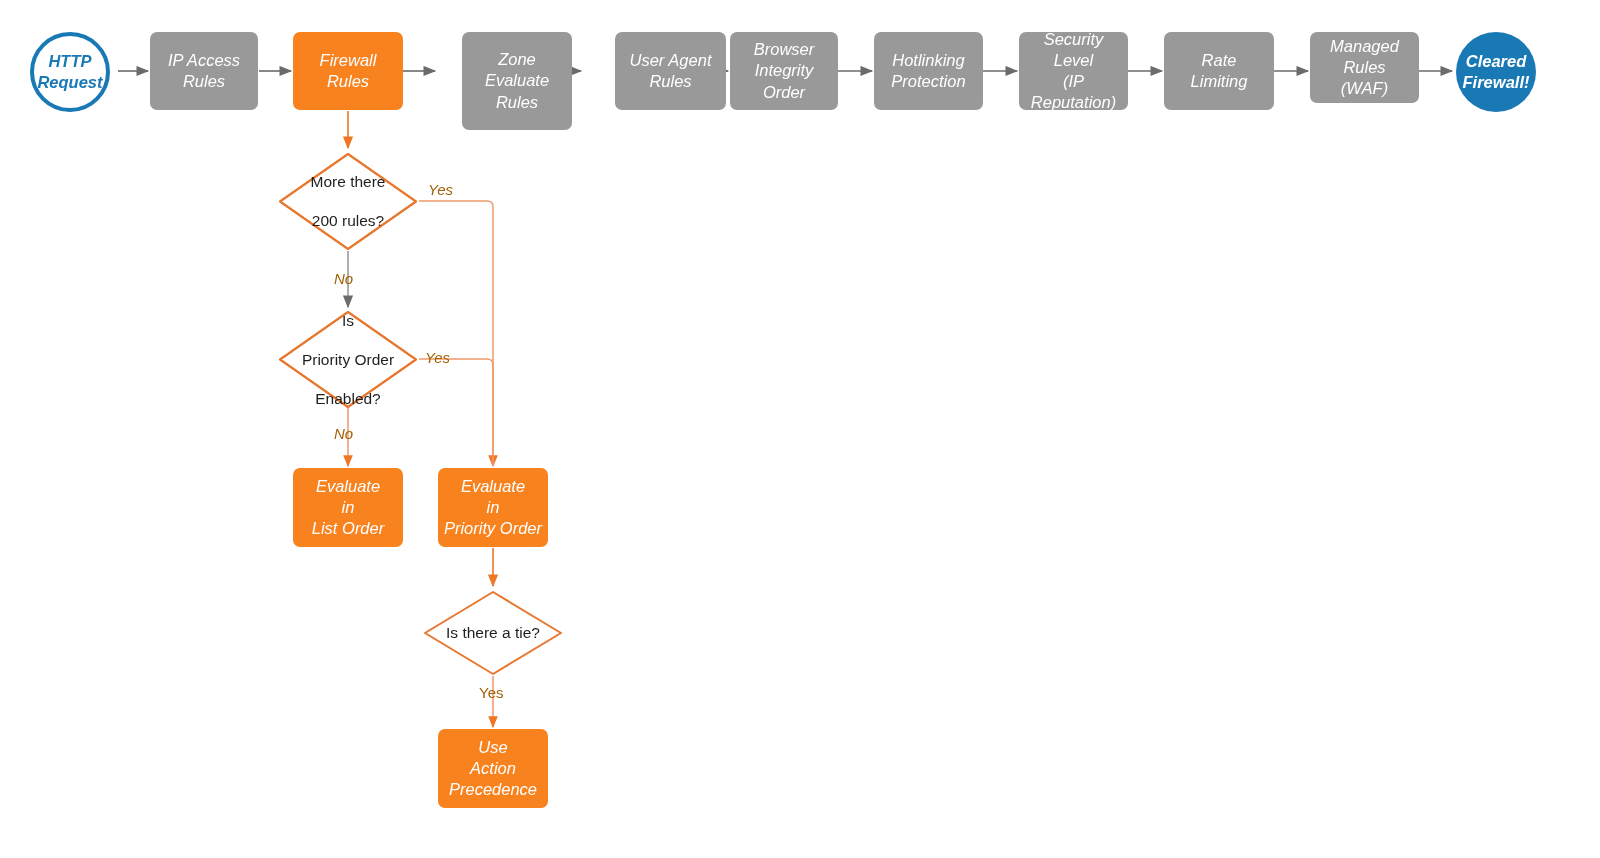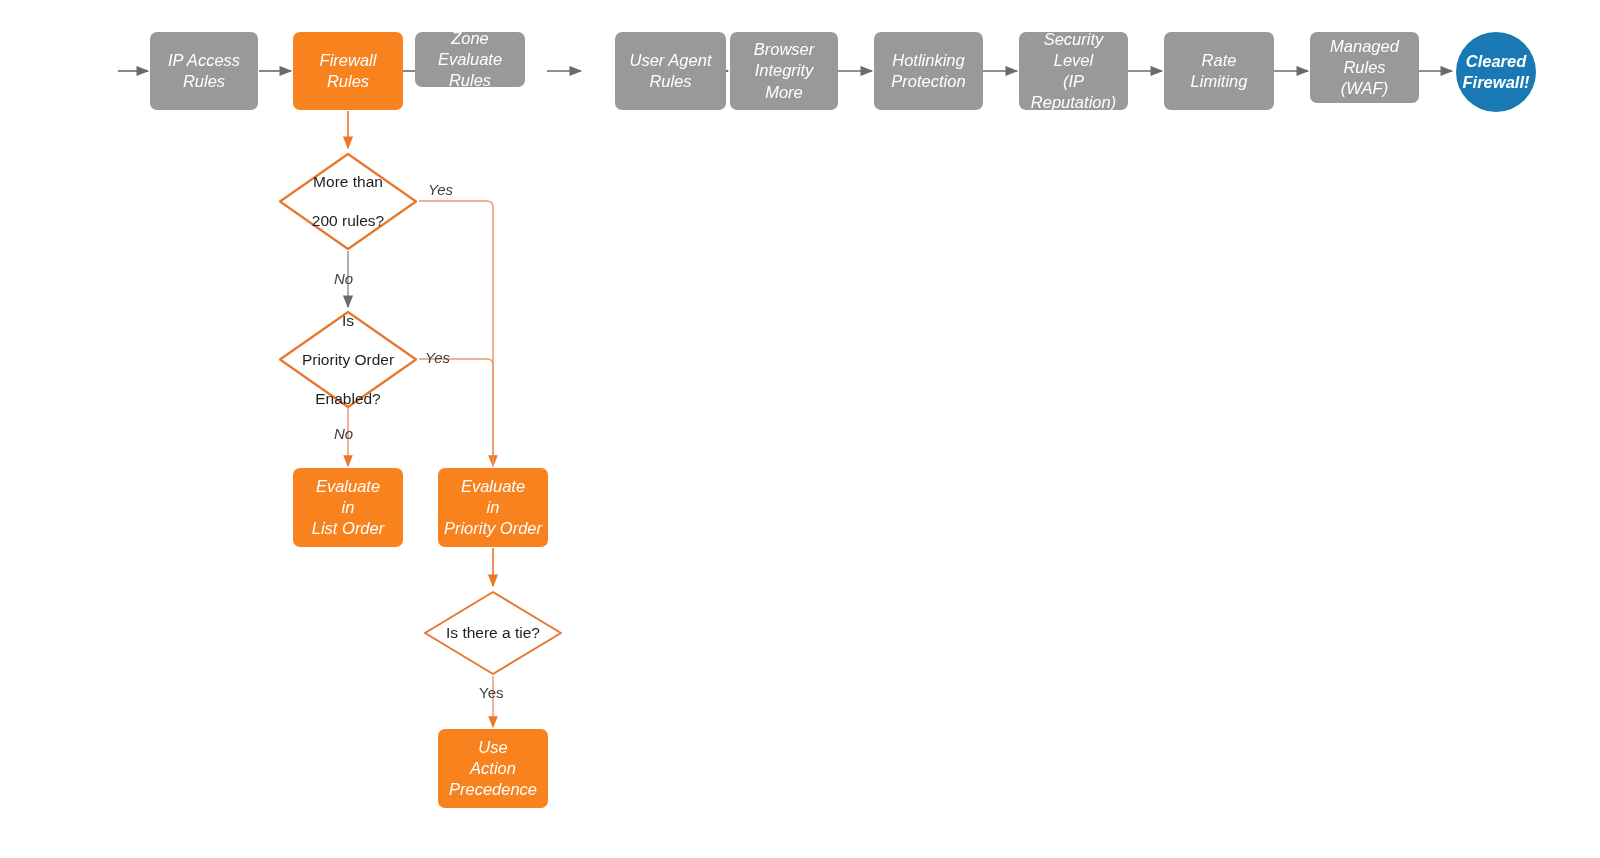--- a/index.html
+++ b/index.html
@@ -79,21 +79,21 @@
     font-size: 15.5px;
     color: #1f1f1f;
     line-height: 1.25;
     white-space: pre-line;
   }
   
   .edge-label {
     position: absolute;
     font-size: 15px;
     font-style: italic;
-    color: #404040;
+    color: #a16207;
     white-space: nowrap;
   }
   .edge-label.upright {
     font-style: normal;
   }
   
   #wires {
     position: absolute;
     left: 0;
     top: 0;
@@ -139,55 +139,61 @@
 
     <path d="M419,359 L487,359 Q493,359 493,365 L493,466" stroke="#F0996A" stroke-width="1.5" fill="none"></path>
 
     <line x1="348" y1="408" x2="348" y2="466" stroke="#F0996A" stroke-width="1.5" fill="none" marker-end="url(#arrow-orange)"></line>
 
     <line x1="493" y1="548" x2="493" y2="586" stroke="#EE7624" stroke-width="1.6" fill="none" marker-end="url(#arrow-orange)"></line>
 
     <line x1="493" y1="676" x2="493" y2="727" stroke="#F0996A" stroke-width="1.5" fill="none" marker-end="url(#arrow-orange)"></line>
   </svg>
 
+  <div class="node terminator start" style="left:30px; top:32px; width:80px; height:80px;">
+    <div>
+      <span class="txtline">HTTP</span>
+      <span class="txtline">Request</span>
+    </div>
+  </div>
 
   <div class="node proc gray" style="left:150px; top:32px; width:108px; height:78px;">
     <div>
       <span class="txtline">IP Access</span>
       <span class="txtline">Rules</span>
     </div>
   </div>
 
   <div class="node proc orange" style="left:293px; top:32px; width:110px; height:78px;align-items:center;">
     <div>
       <span class="txtline">Firewall</span>
       <span class="txtline">Rules</span>
     </div>
   </div>
 
-  <div class="node proc gray" style="left:415px; top:32px; width:110px; height:55px;">
+  <div class="node proc gray" style="left:462px; top:32px; width:110px; height:98px;">
     <div>
       <span class="txtline">Zone</span>
       <span class="txtline">Evaluate</span>
       <span class="txtline">Rules</span>
     </div>
   </div>
 
   <div class="node proc gray" style="left:583px; top:32px; width:111px; height:78px;margin-left:32px;">
     <div>
       <span class="txtline">User Agent</span>
       <span class="txtline">Rules</span>
     </div>
   </div>
 
   <div class="node proc gray" style="left:730px; top:32px; width:108px; height:78px;">
     <div>
       <span class="txtline">Browser</span>
       <span class="txtline">Integrity</span>
-      <span class="txtline">More</span>
+      <span class="txtline">Order</span>
     </div>
   </div>
 
   <div class="node proc gray" style="left:1019px; top:32px; width:109px; height:78px;">
     <div>
       <span class="txtline">Security</span>
       <span class="txtline">Level</span>
       <span class="txtline">(IP Reputation)</span>
     </div>
   </div>
@@ -220,21 +226,21 @@
       <span class="txtline">Firewall!</span>
     </div>
   </div>
 
   <div class="diamond-wrap" style="left:278px; top:152px; width:140px; height:99px;">
     <svg width="140" height="99" viewBox="0 0 140 99">
       <polygon points="70,2 138,49.5 70,97 2,49.5" fill="#ffffff" stroke="#E8762C" stroke-width="2.2" stroke-linejoin="round"></polygon>
     </svg>
     <div class="diamond-label">
       <div>
-        <span class="txtline">More than</span>
+        <span class="txtline">More there</span>
         <span class="txtline">200 rules?</span>
       </div>
     </div>
   </div>
   <div class="edge-label" style="left:428px; top:181px;">Yes</div>
   <div class="edge-label" style="left:334px; top:270px;">No</div>
 
   <div class="diamond-wrap" style="left:278px; top:310px; width:140px; height:99px;">
     <svg width="140" height="99" viewBox="0 0 140 99">
       <polygon points="70,2 138,49.5 70,97 2,49.5" fill="#ffffff" stroke="#E8762C" stroke-width="2.2" stroke-linejoin="round"></polygon>

